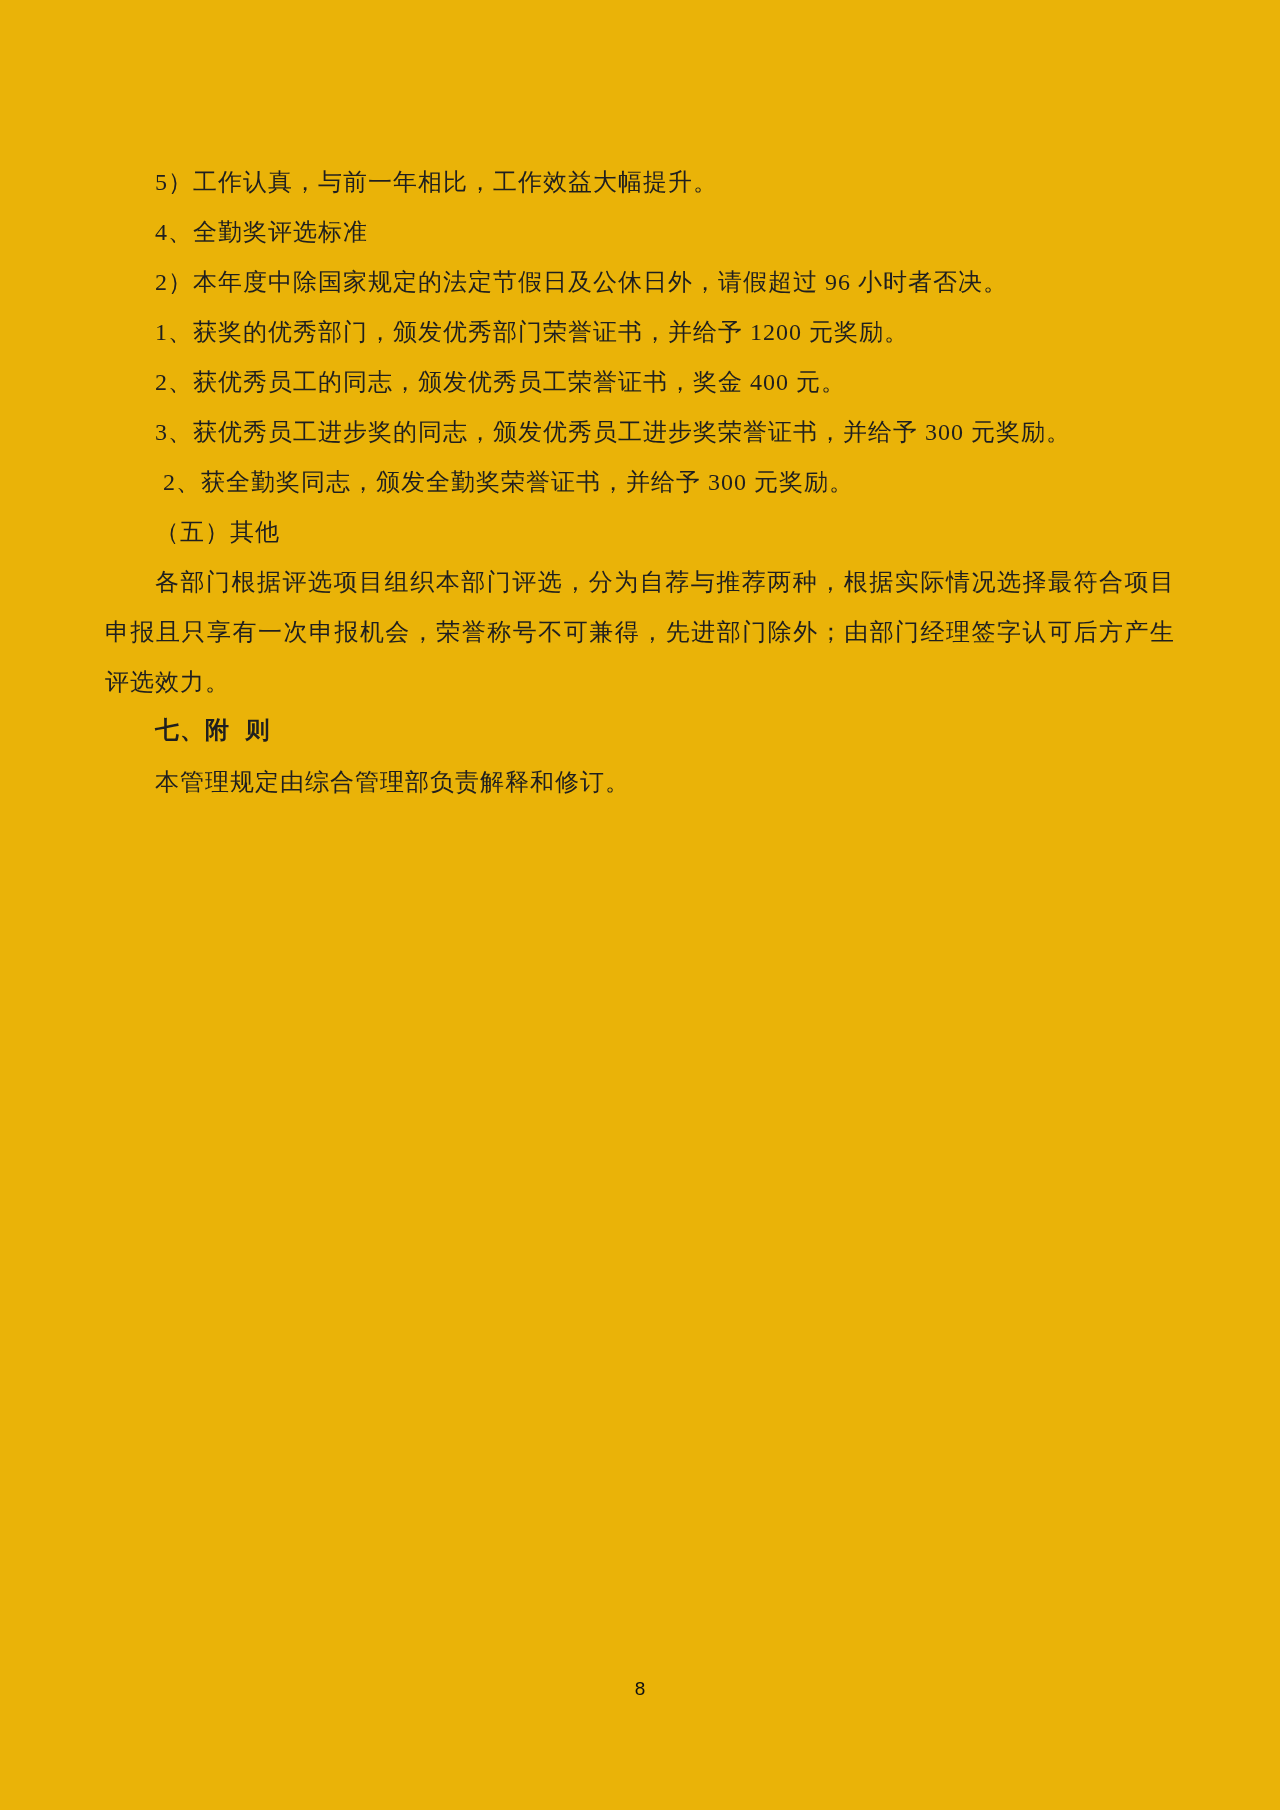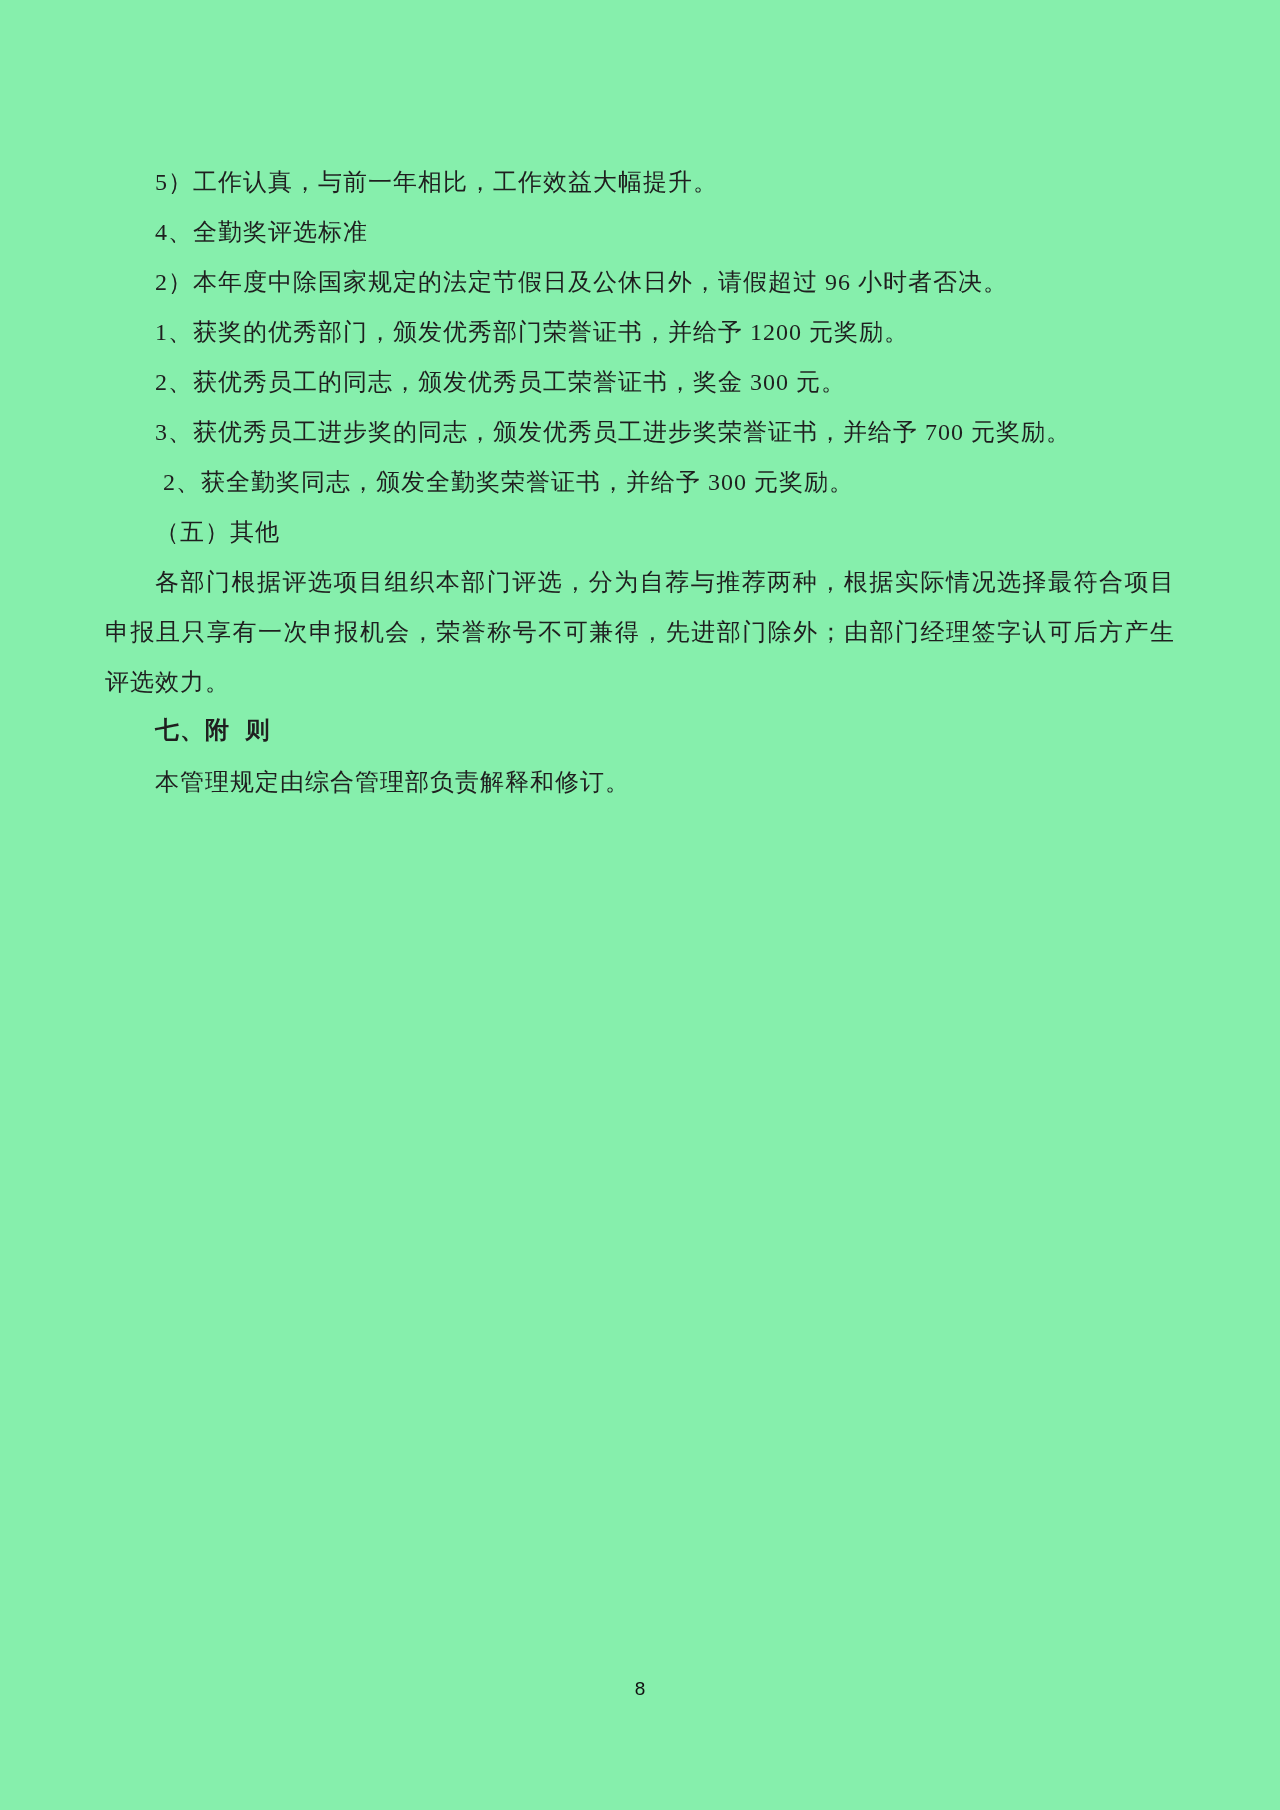--- a/index.html
+++ b/index.html
@@ -4,21 +4,21 @@
 <style>
   html, body {
     margin: 0;
     padding: 0;
     background: #ffffff;
   }
   .page {
     position: relative;
     width: 1280px;
     height: 1810px;
-    background: #86efac;
+    background: #eab308;
     color: #1f1f1f;
     font-family: "Liberation Serif", "DejaVu Serif", serif;
     overflow: hidden;
   }
   .content {
     position: absolute;
     top: 157px;
     left: 105px;
     width: 1070px;
   }
@@ -59,22 +59,22 @@
 </style>
 </head>
 <body>
 
 <div class="page">
   <div class="content">
       <div class="line indent">5）工作认真，与前一年相比，工作效益大幅提升。</div>
       <div class="line indent">4、全勤奖评选标准</div>
       <div class="line indent">2）本年度中除国家规定的法定节假日及公休日外，请假超过 96 小时者否决。</div>
       <div class="line indent">1、获奖的优秀部门，颁发优秀部门荣誉证书，并给予 1200 元奖励。</div>
-      <div class="line indent">2、获优秀员工的同志，颁发优秀员工荣誉证书，奖金 300 元。</div>
-      <div class="line indent">3、获优秀员工进步奖的同志，颁发优秀员工进步奖荣誉证书，并给予 700 元奖励。</div>
+      <div class="line indent">2、获优秀员工的同志，颁发优秀员工荣誉证书，奖金 400 元。</div>
+      <div class="line indent">3、获优秀员工进步奖的同志，颁发优秀员工进步奖荣誉证书，并给予 300 元奖励。</div>
       <div class="line extra">2、获全勤奖同志，颁发全勤奖荣誉证书，并给予 300 元奖励。</div>
       <div class="line indent">（五）其他</div>
       <div class="line indent justify">各部门根据评选项目组织本部门评选，分为自荐与推荐两种，根据实际情况选择最符合项目</div>
       <div class="line justify">申报且只享有一次申报机会，荣誉称号不可兼得，先进部门除外；由部门经理签字认可后方产生</div>
       <div class="line">评选效力。</div>
       <div class="line indent bold">七、附 则</div>
       <div class="line indent">本管理规定由综合管理部负责解释和修订。</div>
     </div>
   <div class="page-number">8</div>
 </div>

